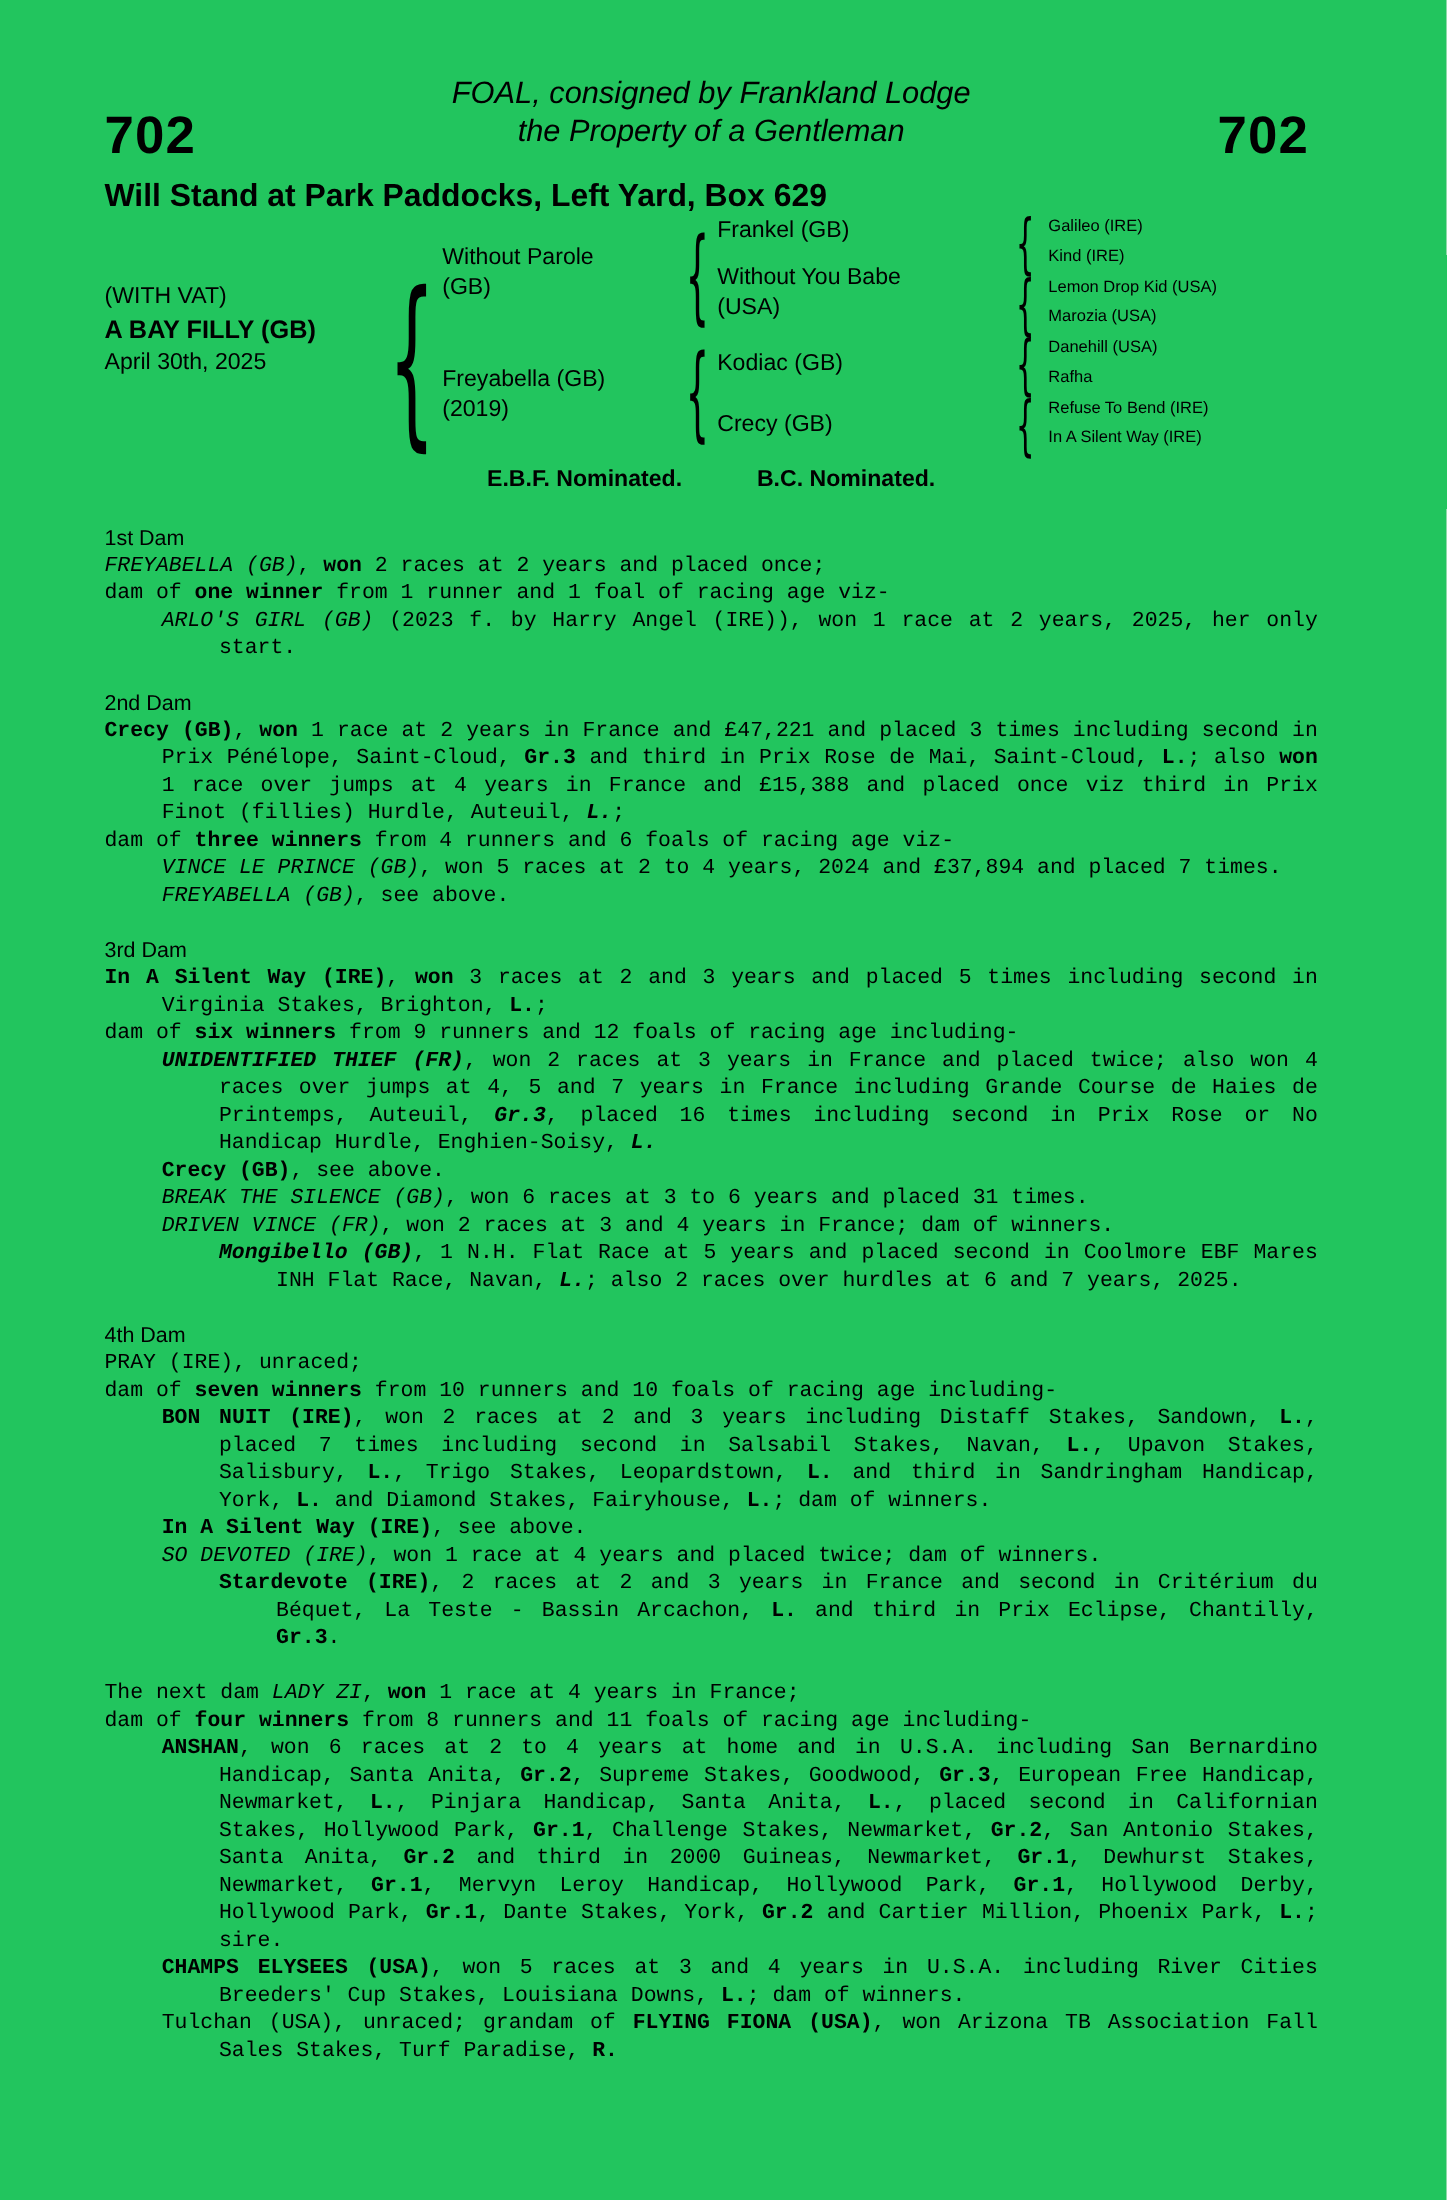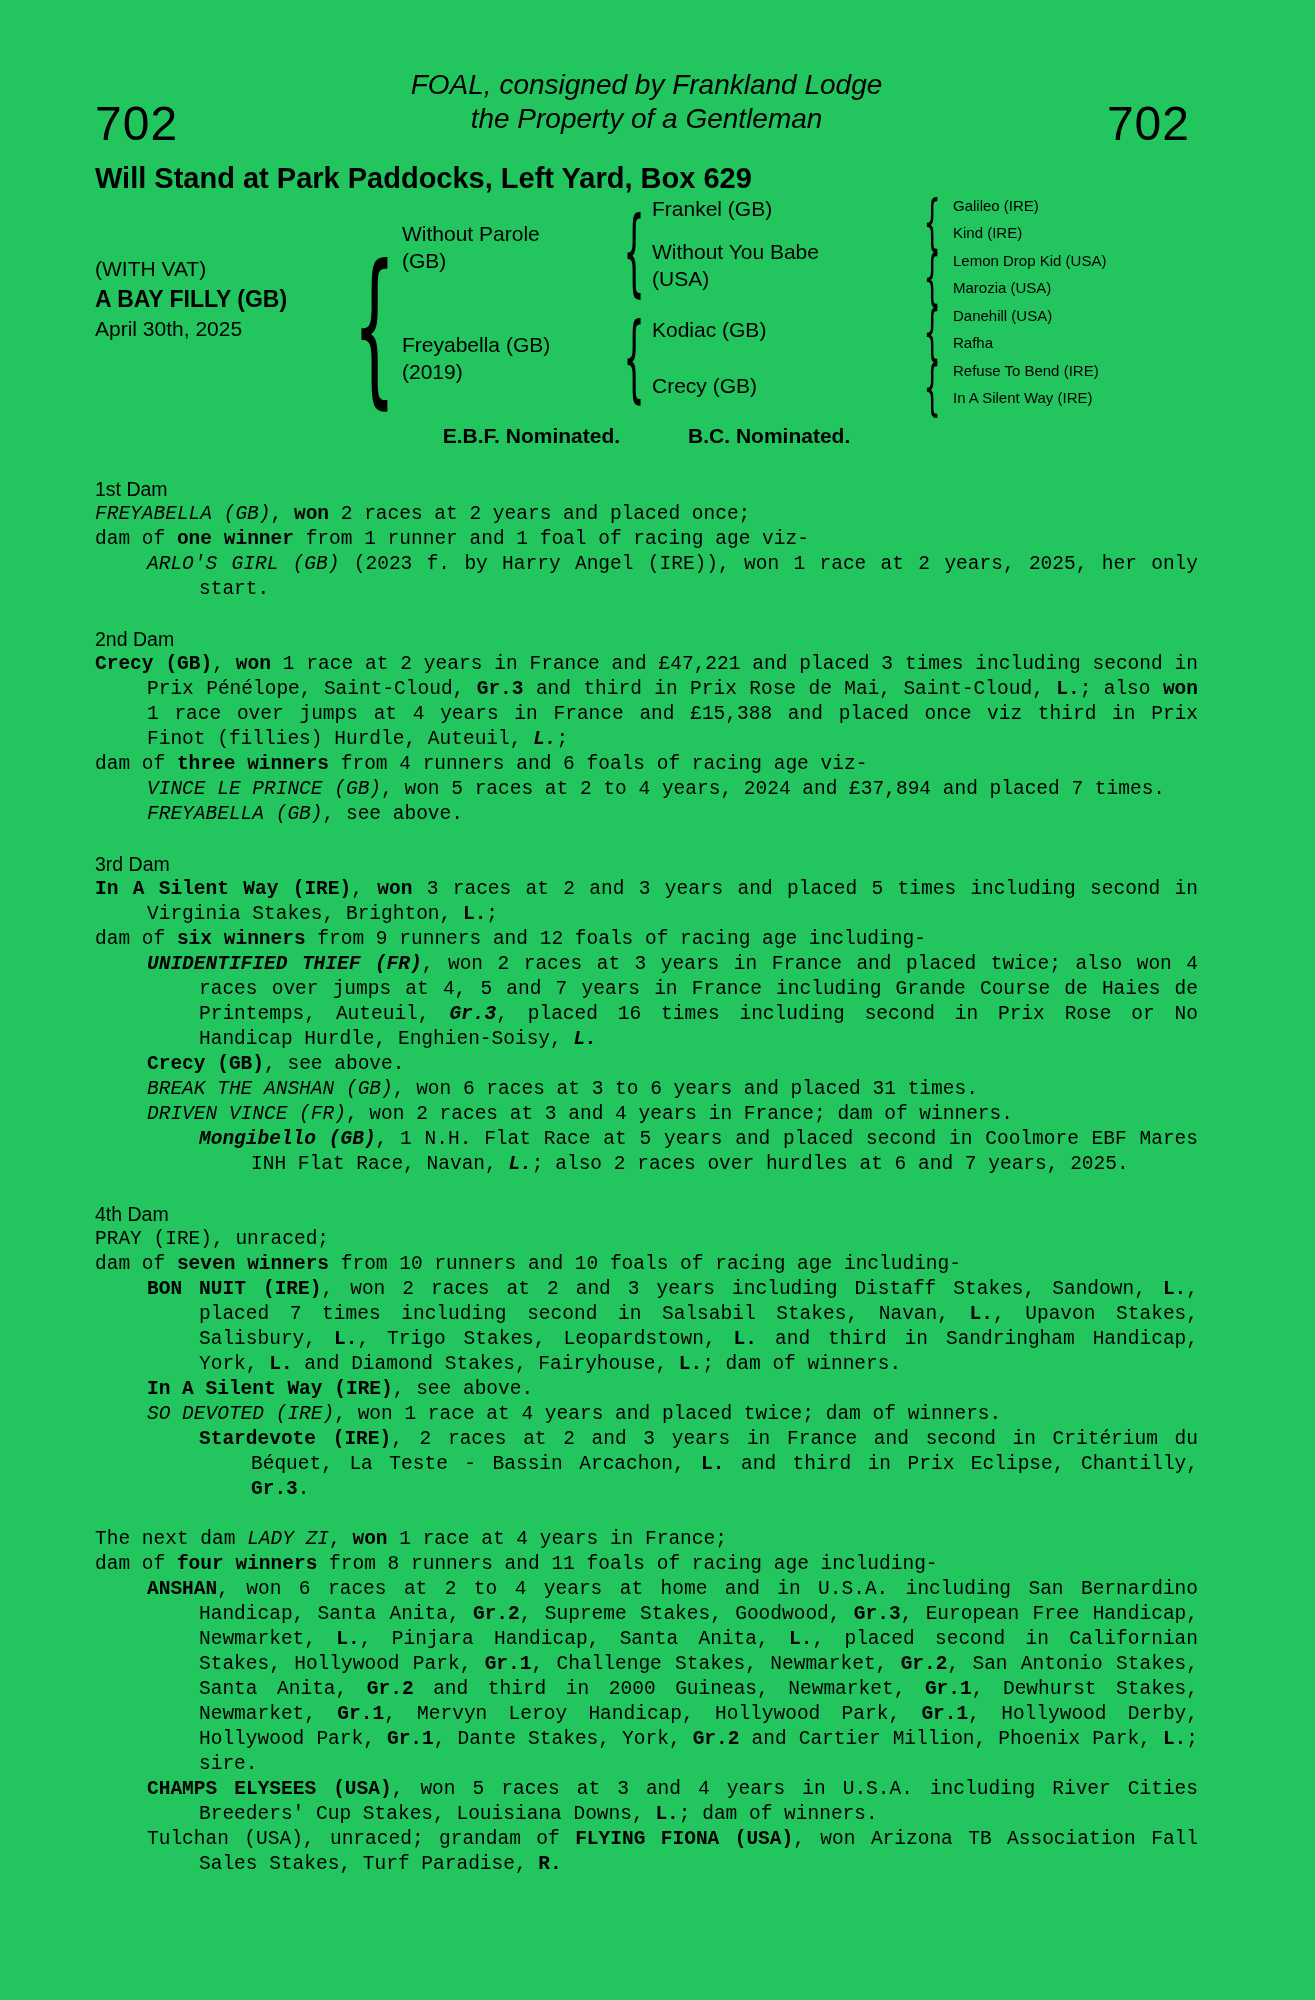--- a/index.html
+++ b/index.html
@@ -6,21 +6,21 @@
   html,body { background:#e8e8e8; }
   .page {
     position:relative; width:1315px; height:2000px; background:#22c55e;
     font-family:"Liberation Sans", sans-serif; color:#000; margin:0 auto; overflow:hidden;
   }
   
   .hdr-italic { position:absolute; left:95px; width:1103px; text-align:center;
                 font-style:italic; font-size:28px; line-height:30px; }
   #consignor { top:70px; }
   #property  { top:104px; }
-  .lot { position:absolute; top:100px; font-size:48px; font-weight:normal; line-height:1; letter-spacing:1px; }
+  .lot { position:absolute; top:100px; font-size:48px; font-weight:bold; line-height:1; letter-spacing:1px; }
   #lot-left  { left:95px; }
   #lot-right { right:125px; }
   #stand-line { position:absolute; left:95px; top:162px; font-size:29px; font-weight:bold; }
 
   
   .ped { font-size:21px; position:absolute; line-height:27px; white-space:nowrap; }
   #ped-foal { left:95px; top:254px; line-height:30px; }
   #ped-foal .foal-name { font-size:23px; font-weight:bold; }
   #ped-sire { left:402px; top:220px; }
   #ped-dam  { left:402px; top:331px; }
@@ -154,21 +154,21 @@
         <div class="para i0"><span>dam of </span><span class="seg-b">three winners</span><span> from 4 runners and 6 foals of racing age viz-</span></div>
         <div class="para i1"><span class="seg-i">VINCE LE PRINCE (GB)</span><span>, won 5 races at 2 to 4 years, 2024 and £37,894 and placed 7 times.</span></div>
         <div class="para i1"><span class="seg-i">FREYABELLA (GB)</span><span>, see above.</span></div>
       </div>
       <div class="dam-section">
         <div class="dam-h">3rd Dam</div>
         <div class="para i0"><span class="seg-b">In A Silent Way (IRE)</span><span>, </span><span class="seg-b">won</span><span> 3 races at 2 and 3 years and placed 5 times including second in Virginia Stakes, Brighton, </span><span class="seg-b">L.</span><span>;</span></div>
         <div class="para i0"><span>dam of </span><span class="seg-b">six winners</span><span> from 9 runners and 12 foals of racing age including-</span></div>
         <div class="para i1"><span class="seg-bi">UNIDENTIFIED THIEF (FR)</span><span>, won 2 races at 3 years in France and placed twice; also won 4 races over jumps at 4, 5 and 7 years in France including Grande Course de Haies de Printemps, Auteuil, </span><span class="seg-bi">Gr.3</span><span>, placed 16 times including second in Prix Rose or No Handicap Hurdle, Enghien-Soisy, </span><span class="seg-bi">L.</span></div>
         <div class="para i1"><span class="seg-b">Crecy (GB)</span><span>, see above.</span></div>
-        <div class="para i1"><span class="seg-i">BREAK THE ANSHAN (GB)</span><span>, won 6 races at 3 to 6 years and placed 31 times.</span></div>
+        <div class="para i1"><span class="seg-i">BREAK THE SILENCE (GB)</span><span>, won 6 races at 3 to 6 years and placed 31 times.</span></div>
         <div class="para i1"><span class="seg-i">DRIVEN VINCE (FR)</span><span>, won 2 races at 3 and 4 years in France; dam of winners.</span></div>
         <div class="para i2"><span class="seg-bi">Mongibello (GB)</span><span>, 1 N.H. Flat Race at 5 years and placed second in Coolmore EBF Mares INH Flat Race, Navan, </span><span class="seg-bi">L.</span><span>; also 2 races over hurdles at 6 and 7 years, 2025.</span></div>
       </div>
       <div class="dam-section">
         <div class="dam-h">4th Dam</div>
         <div class="para i0"><span>PRAY (IRE), unraced;</span></div>
         <div class="para i0"><span>dam of </span><span class="seg-b">seven winners</span><span> from 10 runners and 10 foals of racing age including-</span></div>
         <div class="para i1"><span class="seg-b">BON NUIT (IRE)</span><span>, won 2 races at 2 and 3 years including Distaff Stakes, Sandown, </span><span class="seg-b">L.</span><span>, placed 7 times including second in Salsabil Stakes, Navan, </span><span class="seg-b">L.</span><span>, Upavon Stakes, Salisbury, </span><span class="seg-b">L.</span><span>, Trigo Stakes, Leopardstown, </span><span class="seg-b">L.</span><span> and third in Sandringham Handicap, York, </span><span class="seg-b">L.</span><span> and Diamond Stakes, Fairyhouse, </span><span class="seg-b">L.</span><span>; dam of winners.</span></div>
         <div class="para i1"><span class="seg-b">In A Silent Way (IRE)</span><span>, see above.</span></div>
         <div class="para i1"><span class="seg-i">SO DEVOTED (IRE)</span><span>, won 1 race at 4 years and placed twice; dam of winners.</span></div>

